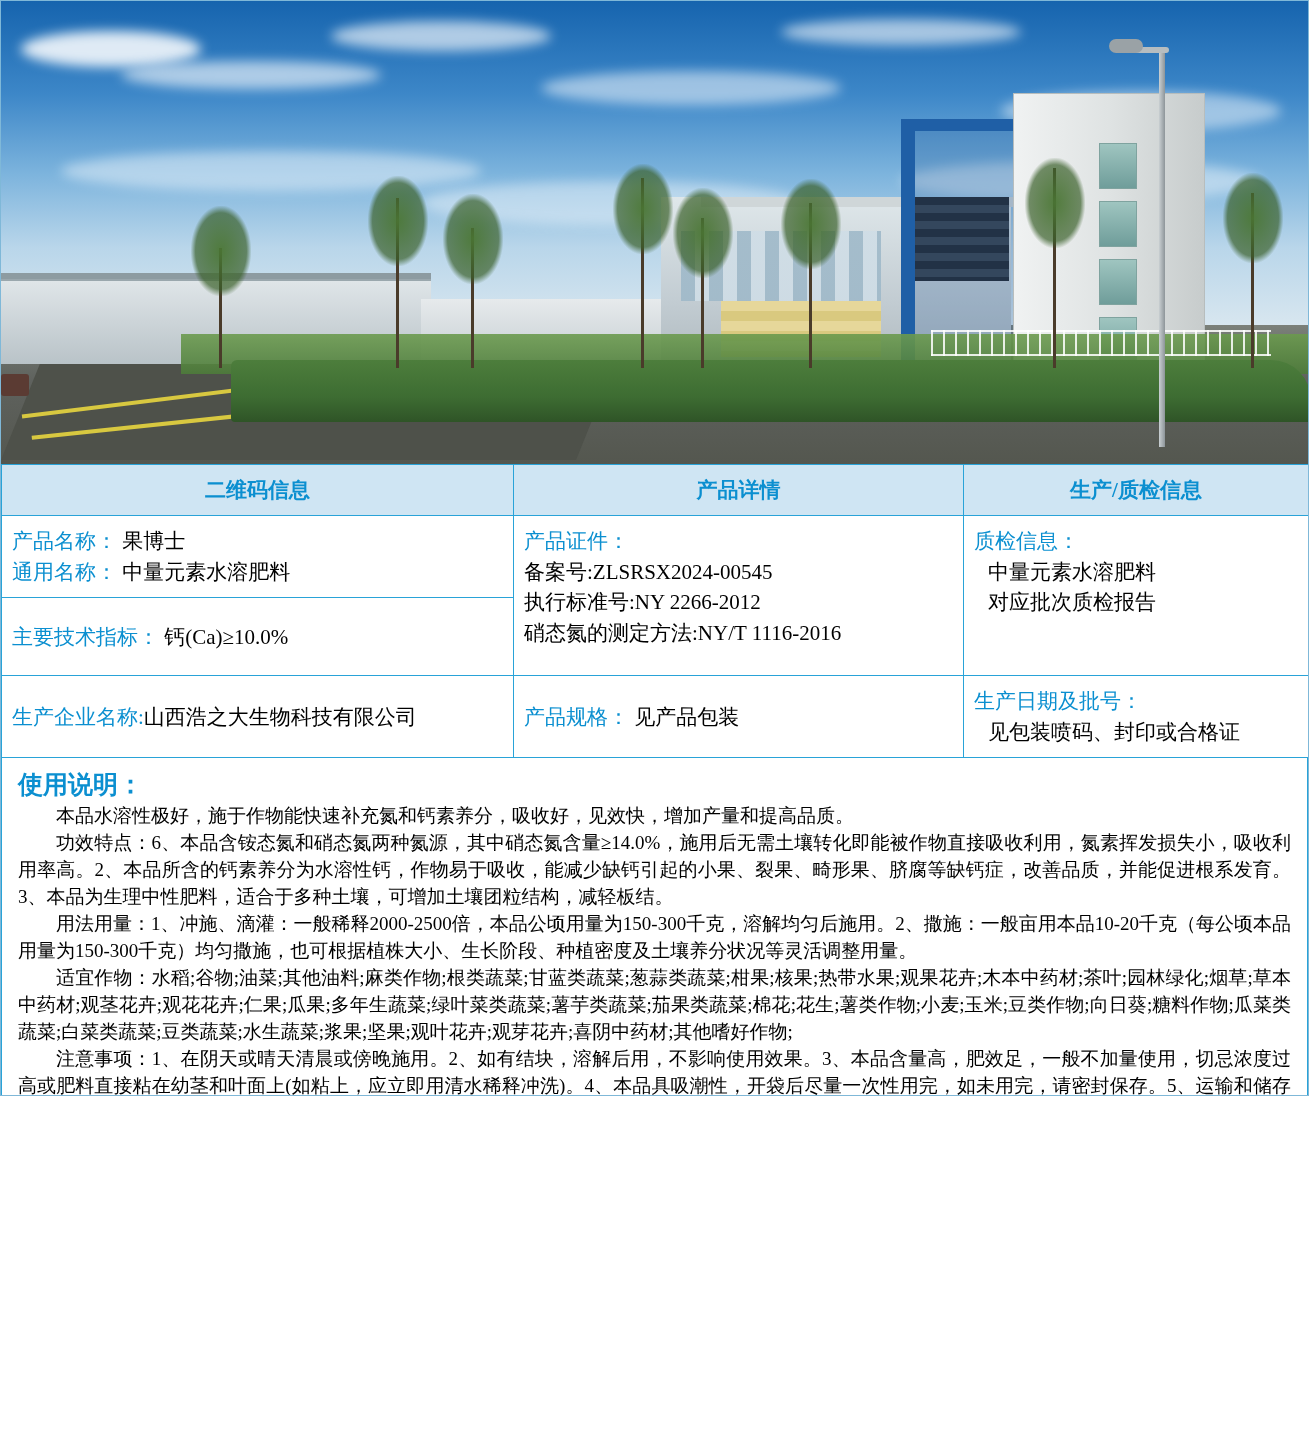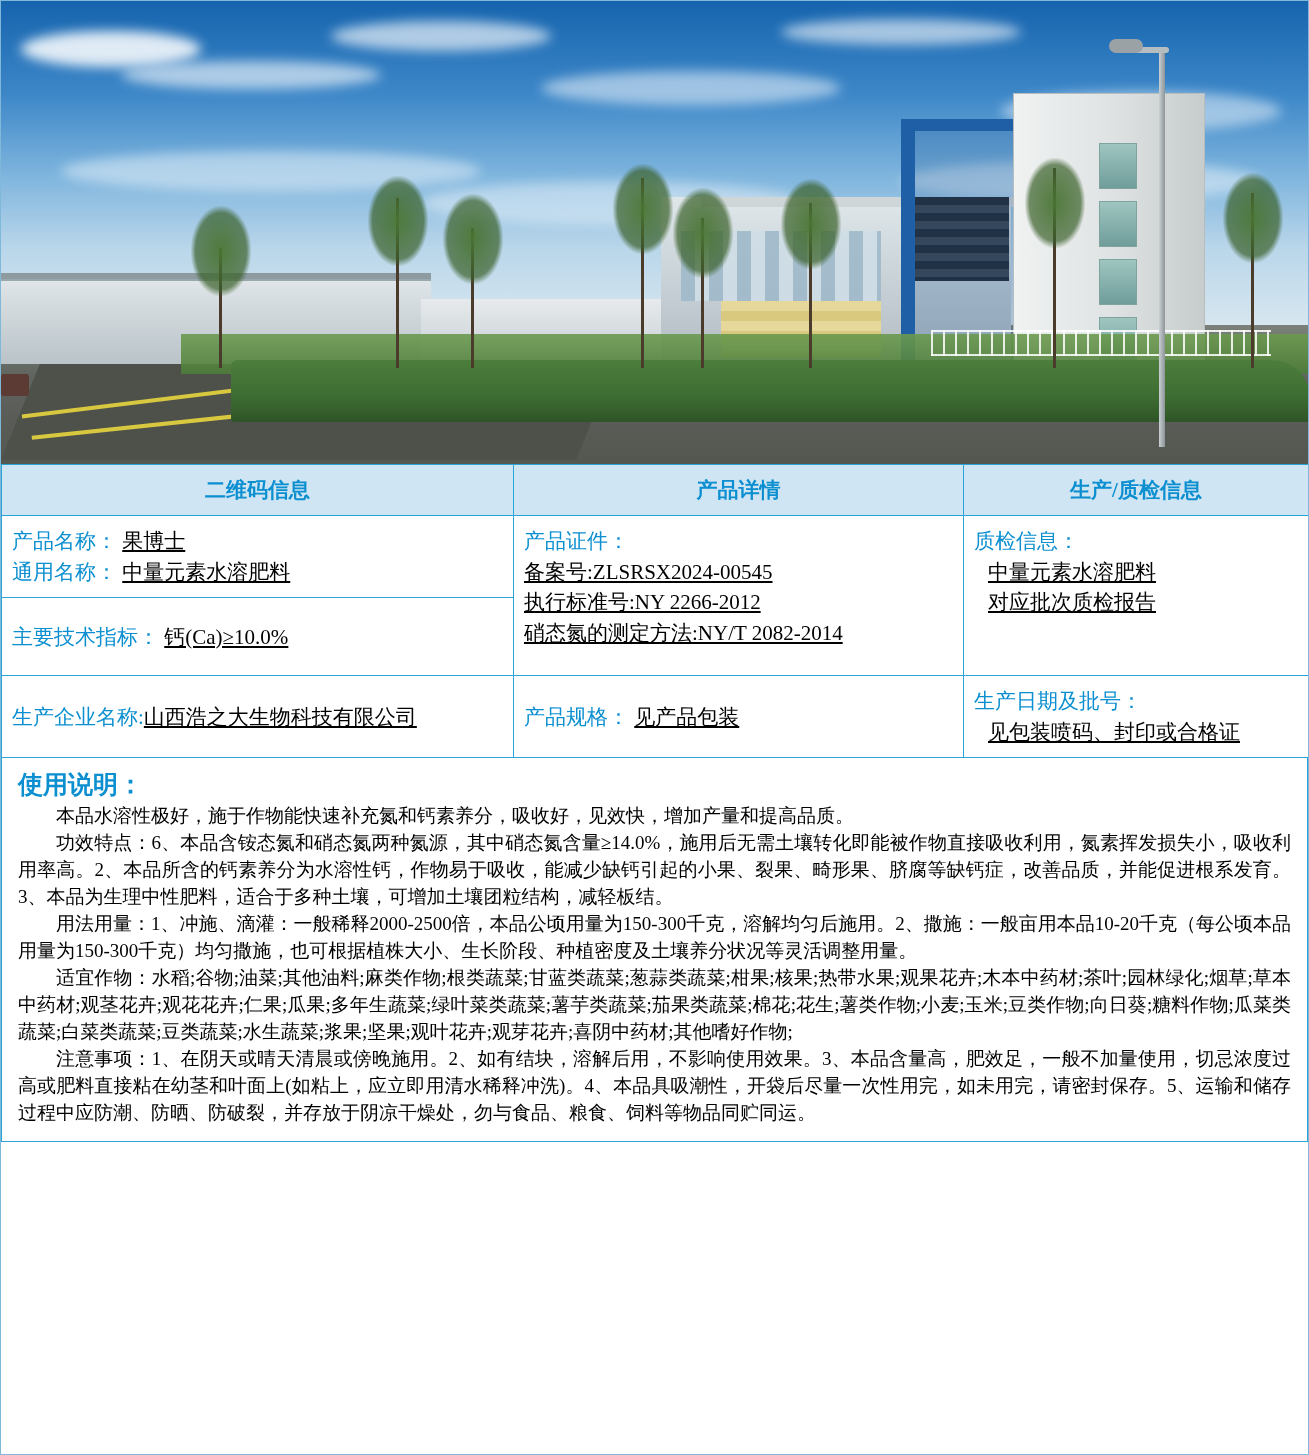--- a/index.html
+++ b/index.html
@@ -7,21 +7,21 @@
     margin: 0; padding: 0;
     background: #ffffff;
   }
   body {
     width: 1309px;
     font-family: "Liberation Serif", "DejaVu Serif", serif;
     color: #000;
   }
   .page {
     width: 1309px;
-    height: 1455px;
+    height: 1096px;
     position: relative;
     overflow: hidden;
     border: 1px solid #7fb8d8;
   }
 
   
   .photo {
     position: relative;
     width: 1307px;
     height: 463px;
@@ -186,21 +186,21 @@
   .hdr {
     background: #cfe5f3;
     text-align: center;
     color: #0b8fd0;
     font-weight: bold;
     font-size: 25px;
     padding: 10px 6px !important;
     vertical-align: middle !important;
   }
   .lbl { color: #0b8fd0; font-weight: normal; }
-  .val { color: #000; text-decoration: underline; }
+  .val { color: #000; }
   .row-line { white-space: nowrap; }
   .cell-pad { padding-top: 10px !important; padding-bottom: 10px !important; }
   .center-mid { vertical-align: middle !important; }
 
   
   .instr {
     width: 1307px;
     border: 1px solid #29a3d8;
     border-top: none;
     padding: 10px 16px 14px 16px;
@@ -295,21 +295,21 @@
           </div>
           <div class="row-line">
             <span class="lbl">通用名称：</span>
             <span class="val">中量元素水溶肥料</span>
           </div>
         </td>
         <td rowspan="2" class="cell-pad">
           <div class="lbl">产品证件：</div>
           <div class="val">备案号:ZLSRSX2024-00545</div>
           <div class="val">执行标准号:NY 2266-2012</div>
-          <div class="val">硝态氮的测定方法:NY/T 2082-2014</div>
+          <div class="val">硝态氮的测定方法:NY/T 1116-2016</div>
         </td>
         <td rowspan="2" class="cell-pad">
           <div class="lbl">质检信息：</div>
           <div class="val" style="padding-left:14px">中量元素水溶肥料</div>
           <div class="val" style="padding-left:14px">对应批次质检报告</div>
         </td>
       </tr>
       <tr>
         <td class="cell-pad center-mid" style="height:78px">
           <span class="lbl">主要技术指标：</span>

